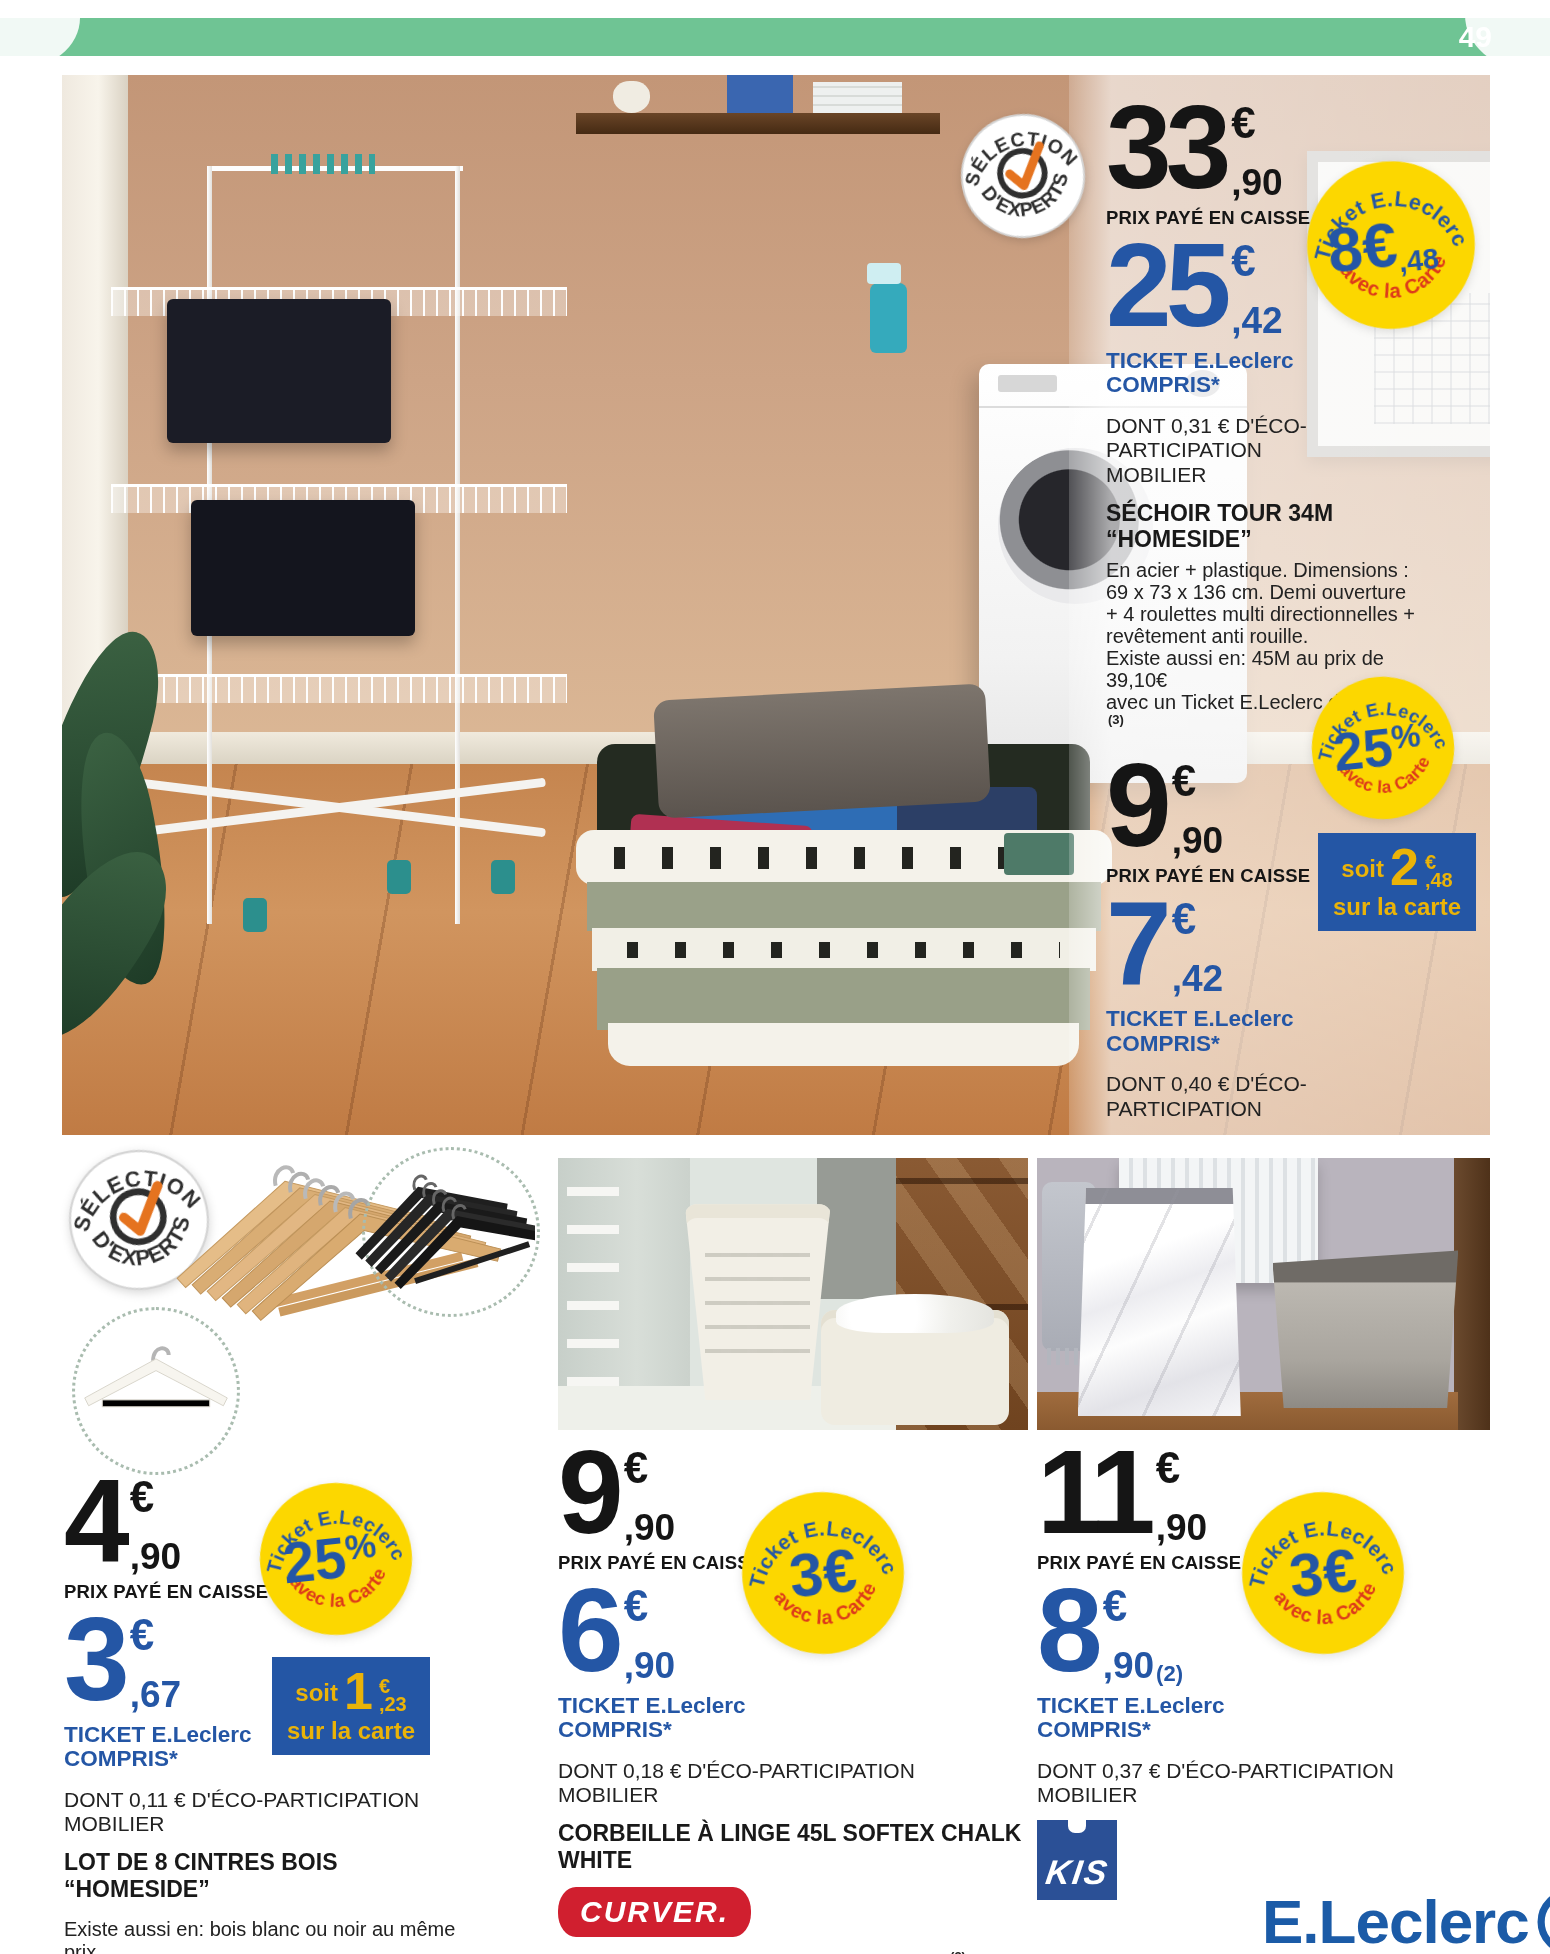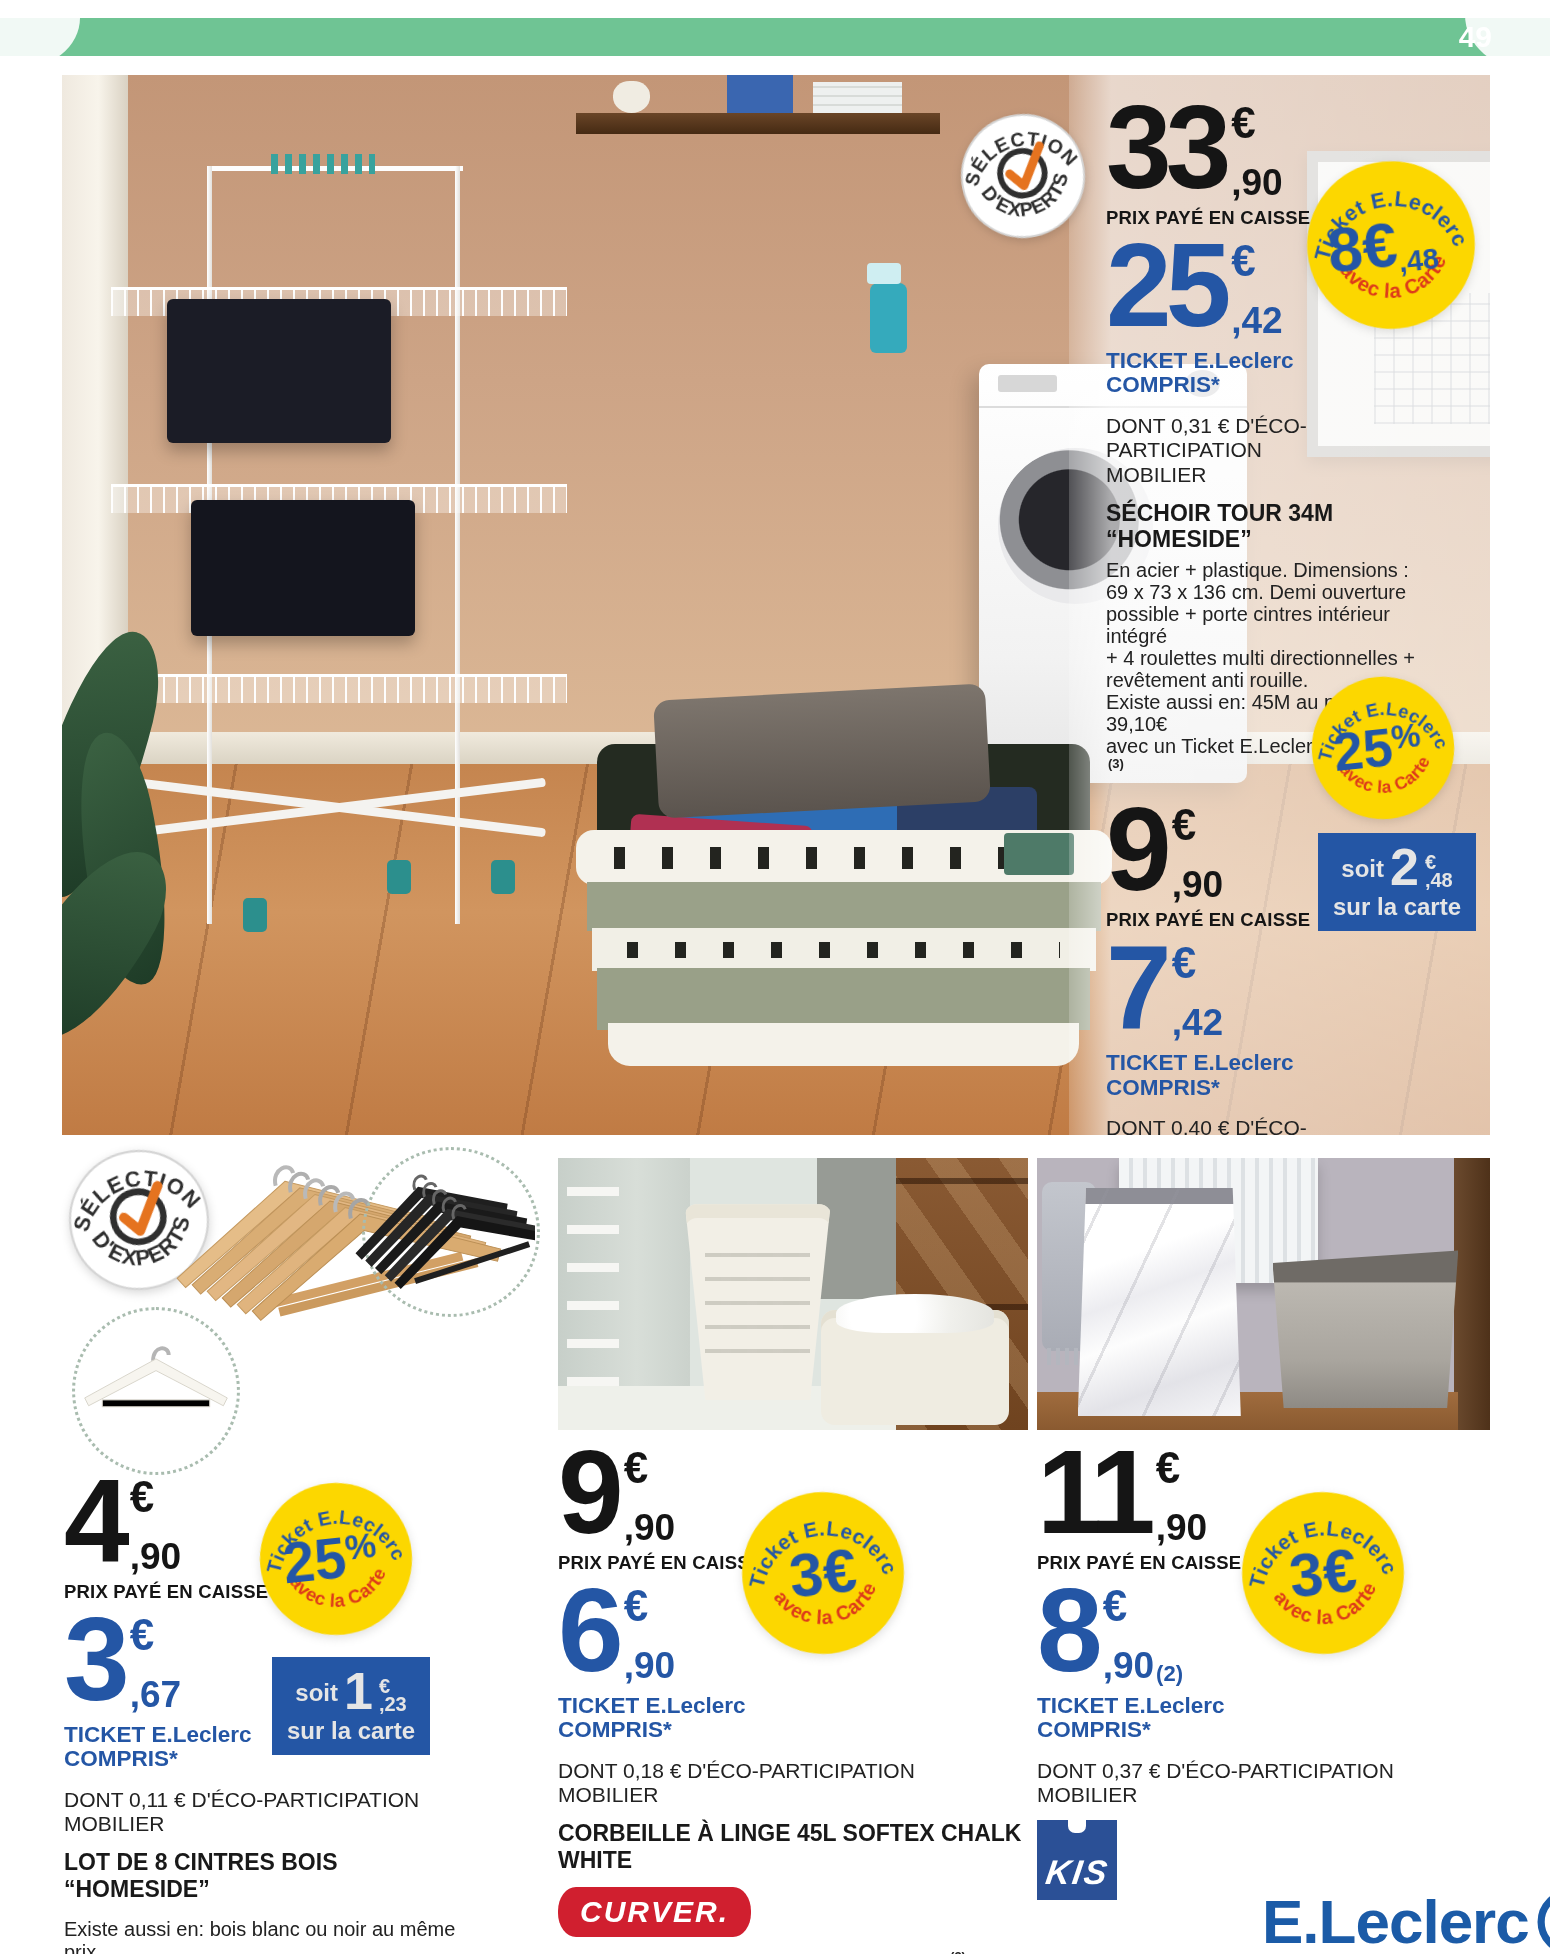--- a/index.html
+++ b/index.html
@@ -95,21 +95,21 @@
 
   
   .ybadge{position:absolute;transform:rotate(-6deg);filter:drop-shadow(0 3px 5px rgba(0,0,0,.12));}
   .yb-arc{font-size:20px;font-weight:bold;fill:#2456a5;letter-spacing:.5px;}
   .yb-red{font-size:19px;font-weight:bold;fill:#dd3a1a;letter-spacing:.5px;}
   .yb-main{font-size:58px;font-weight:bold;fill:#2456a5;}
   .yb-cents{font-size:27px;font-weight:bold;fill:#2456a5;}
   .yb-pct{font-size:36px;font-weight:bold;fill:#2456a5;}
   .selb{position:absolute;transform:rotate(-12deg);filter:drop-shadow(0 3px 5px rgba(0,0,0,.15));}
   .sel-arc{font-size:20px;font-weight:bold;fill:#2e2e2e;letter-spacing:1px;}
-  .soit{position:absolute;background:#2456a5;color:#e5e5e5;text-align:center;padding:14px 8px 10px;}
+  .soit{position:absolute;background:#2456a5;color:#eab308;text-align:center;padding:14px 8px 10px;}
   .soit-row{display:flex;align-items:flex-end;justify-content:center;gap:6px;}
   .soit-lbl{font-size:24px;font-weight:bold;padding-bottom:6px;}
   .soit-int{font-size:52px;font-weight:bold;line-height:.8;}
   .soit-col{display:flex;flex-direction:column;align-items:flex-start;line-height:.9;}
   .soit-eur{font-size:20px;font-weight:bold;}
   .soit-dec{font-size:20px;font-weight:bold;}
   .soit-carte{font-size:24px;font-weight:bold;margin-top:4px;}
 
   
   .col{position:absolute;}
@@ -266,21 +266,20 @@
         <div>DONT 0,31 € D'ÉCO-PARTICIPATION</div>
         <div>MOBILIER</div>
       </div>
       <div class="pname">
         <div>SÉCHOIR TOUR 34M</div>
         <div>“HOMESIDE”</div>
       </div>
       <div class="pdesc">
         <div>En acier + plastique. Dimensions :</div>
         <div>69 x 73 x 136 cm. Demi ouverture</div>
-        <div>possible + porte cintres intérieur intégré</div>
         <div>+ 4 roulettes multi directionnelles +</div>
         <div>revêtement anti rouille.</div>
         <div>Existe aussi en: 45M au prix de 39,10€</div>
         <div><span>avec un Ticket E.Leclerc de 9,78€.</span><sup class="psup" style="font-size:13px;">(3)</sup></div>
       </div>
 
       <div class="price black" style="margin-top:24px;">
         <span class="pi">9</span>
         <span class="pcol">
             <span class="pe">€</span>

